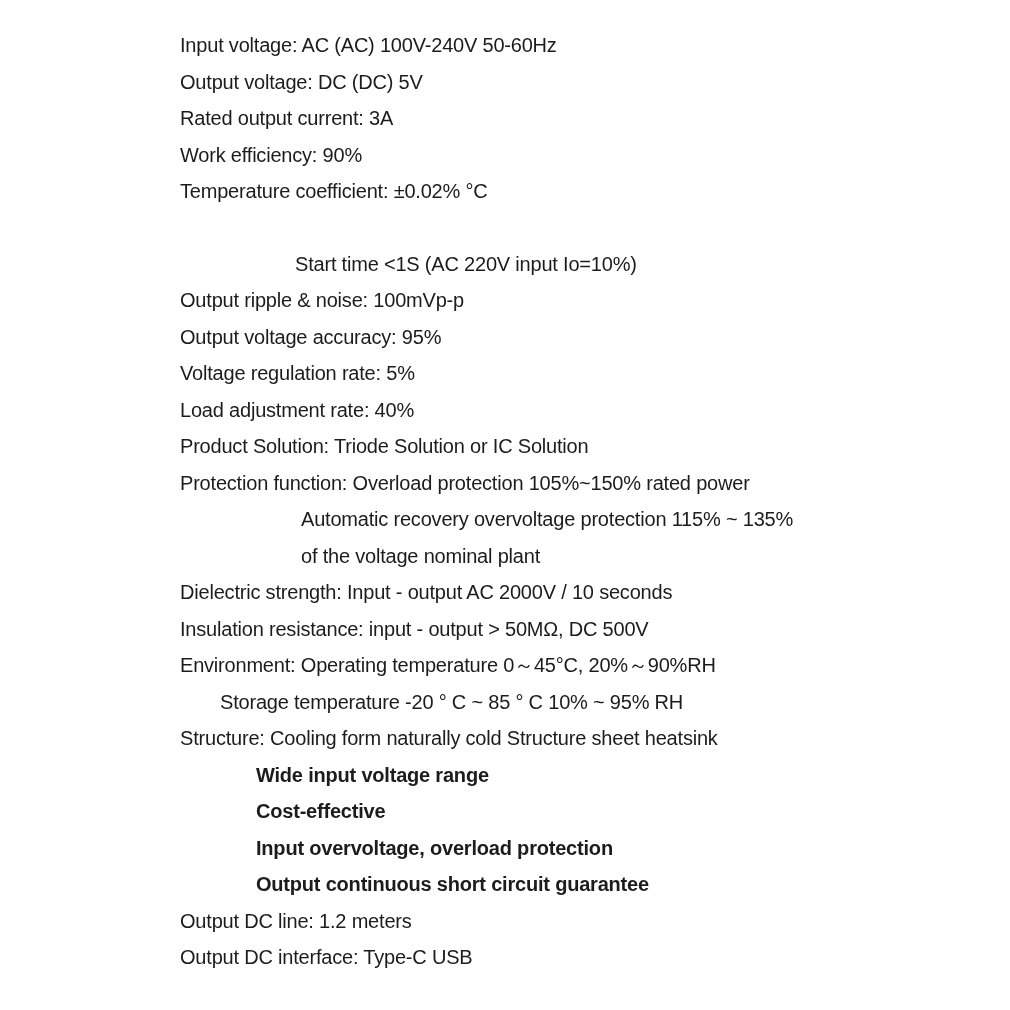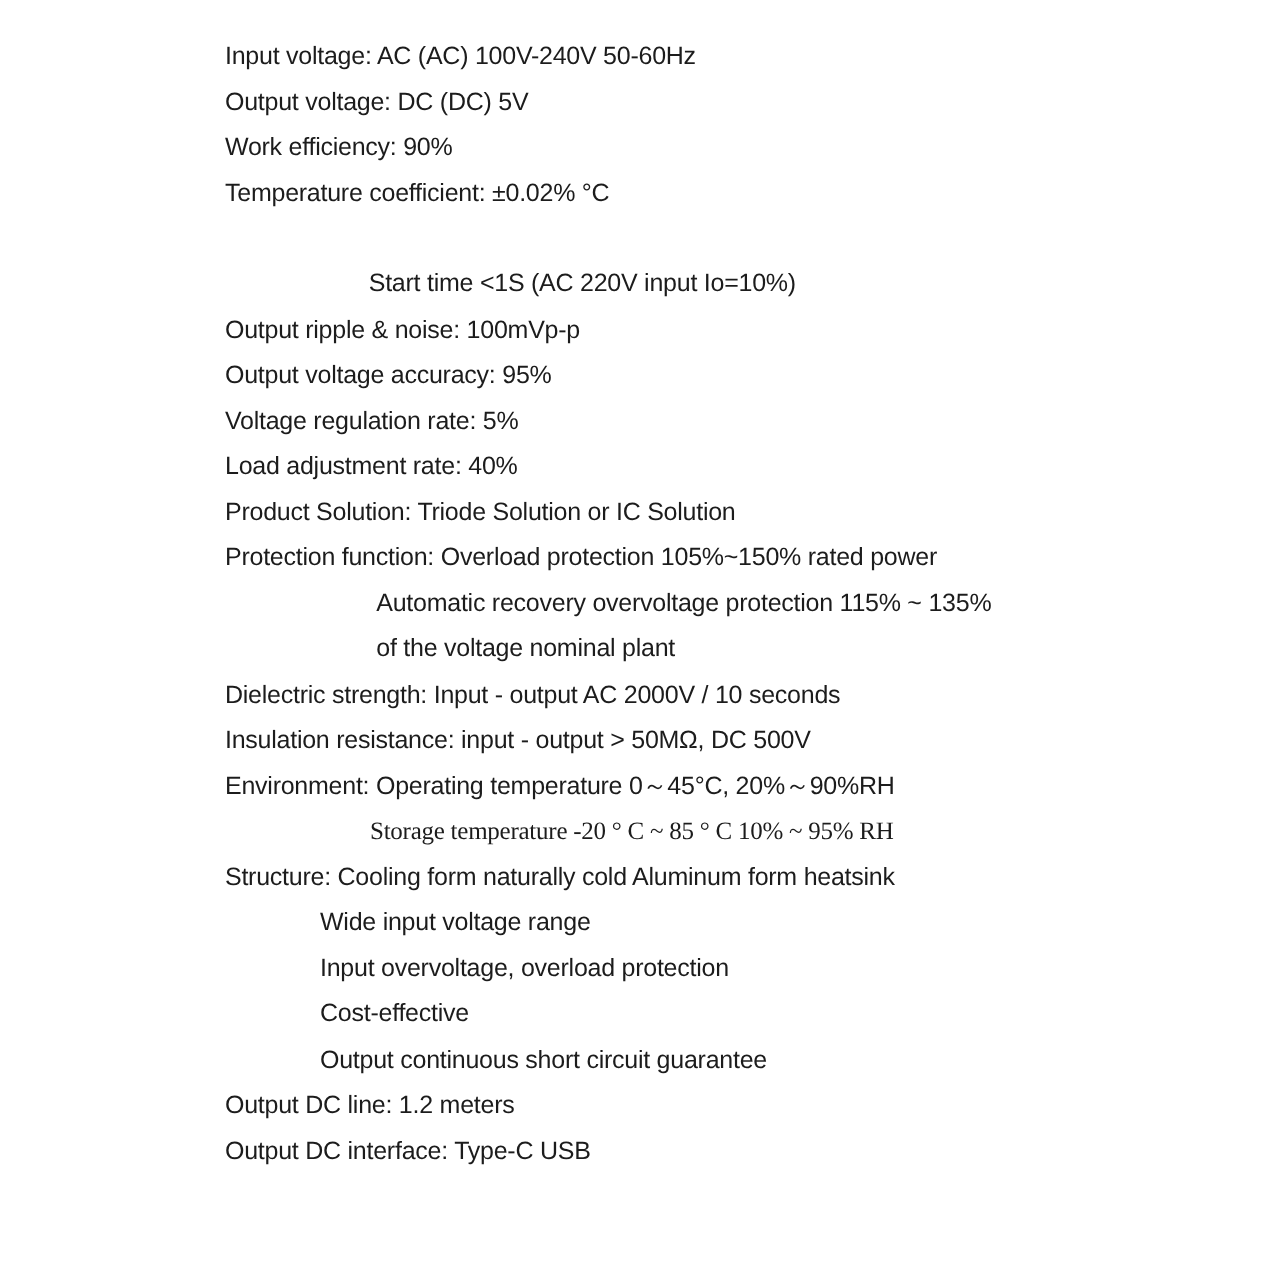--- a/index.html
+++ b/index.html
@@ -21,44 +21,45 @@
   .spec-line {
     font-size: 20px;
     line-height: 36.5px;
     letter-spacing: -0.2px;
     white-space: nowrap;
   }
   
   .ind-0 { margin-left: 0; }
   .ind-a { margin-left: 115px; margin-top: 36px; } 
   .ind-b { margin-left: 121px; } 
-  .ind-c { margin-left: 116px; font-family: Liberation Serif, serif; }  
-  .ind-d { margin-left: 76px; }  
+  .ind-c { margin-left: 40px; }  
+  .ind-d { margin-left: 76px; font-weight: bold; }  
 </style>
 </head>
 <body>
 
 <div class="spec-sheet">
   <div class="spec-line ind-0">Input voltage: AC (AC) 100V-240V 50-60Hz</div>
   <div class="spec-line ind-0">Output voltage: DC (DC) 5V</div>
+  <div class="spec-line ind-0">Rated output current: 3A</div>
   <div class="spec-line ind-0">Work efficiency: 90%</div>
   <div class="spec-line ind-0">Temperature coefficient: ±0.02% °C</div>
   <div class="spec-line ind-a">Start time &lt;1S (AC 220V input Io=10%)</div>
   <div class="spec-line ind-0">Output ripple &amp; noise: 100mVp-p</div>
   <div class="spec-line ind-0">Output voltage accuracy: 95%</div>
   <div class="spec-line ind-0">Voltage regulation rate: 5%</div>
   <div class="spec-line ind-0">Load adjustment rate: 40%</div>
   <div class="spec-line ind-0">Product Solution: Triode Solution or IC Solution</div>
   <div class="spec-line ind-0">Protection function: Overload protection 105%~150% rated power</div>
   <div class="spec-line ind-b">Automatic recovery overvoltage protection 115% ~ 135%</div>
   <div class="spec-line ind-b">of the voltage nominal plant</div>
   <div class="spec-line ind-0">Dielectric strength: Input - output AC 2000V / 10 seconds</div>
   <div class="spec-line ind-0">Insulation resistance: input - output &gt; 50MΩ, DC 500V</div>
   <div class="spec-line ind-0">Environment: Operating temperature 0～45°C, 20%～90%RH</div>
   <div class="spec-line ind-c">Storage temperature -20 ° C ~ 85 ° C 10% ~ 95% RH</div>
-  <div class="spec-line ind-0">Structure: Cooling form naturally cold Aluminum form heatsink</div>
+  <div class="spec-line ind-0">Structure: Cooling form naturally cold Structure sheet heatsink</div>
   <div class="spec-line ind-d">Wide input voltage range</div>
+  <div class="spec-line ind-d">Cost-effective</div>
   <div class="spec-line ind-d">Input overvoltage, overload protection</div>
-  <div class="spec-line ind-d">Cost-effective</div>
   <div class="spec-line ind-d">Output continuous short circuit guarantee</div>
   <div class="spec-line ind-0">Output DC line: 1.2 meters</div>
   <div class="spec-line ind-0">Output DC interface: Type-C USB</div>
 </div>
 
 </body></html>

